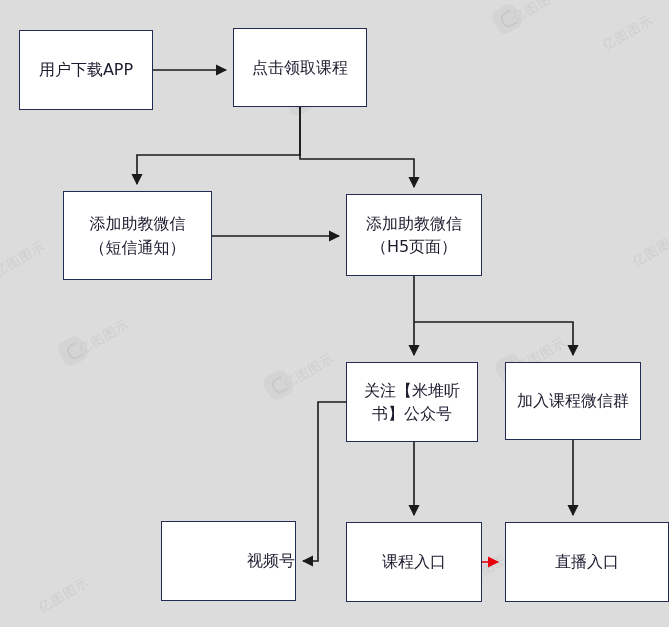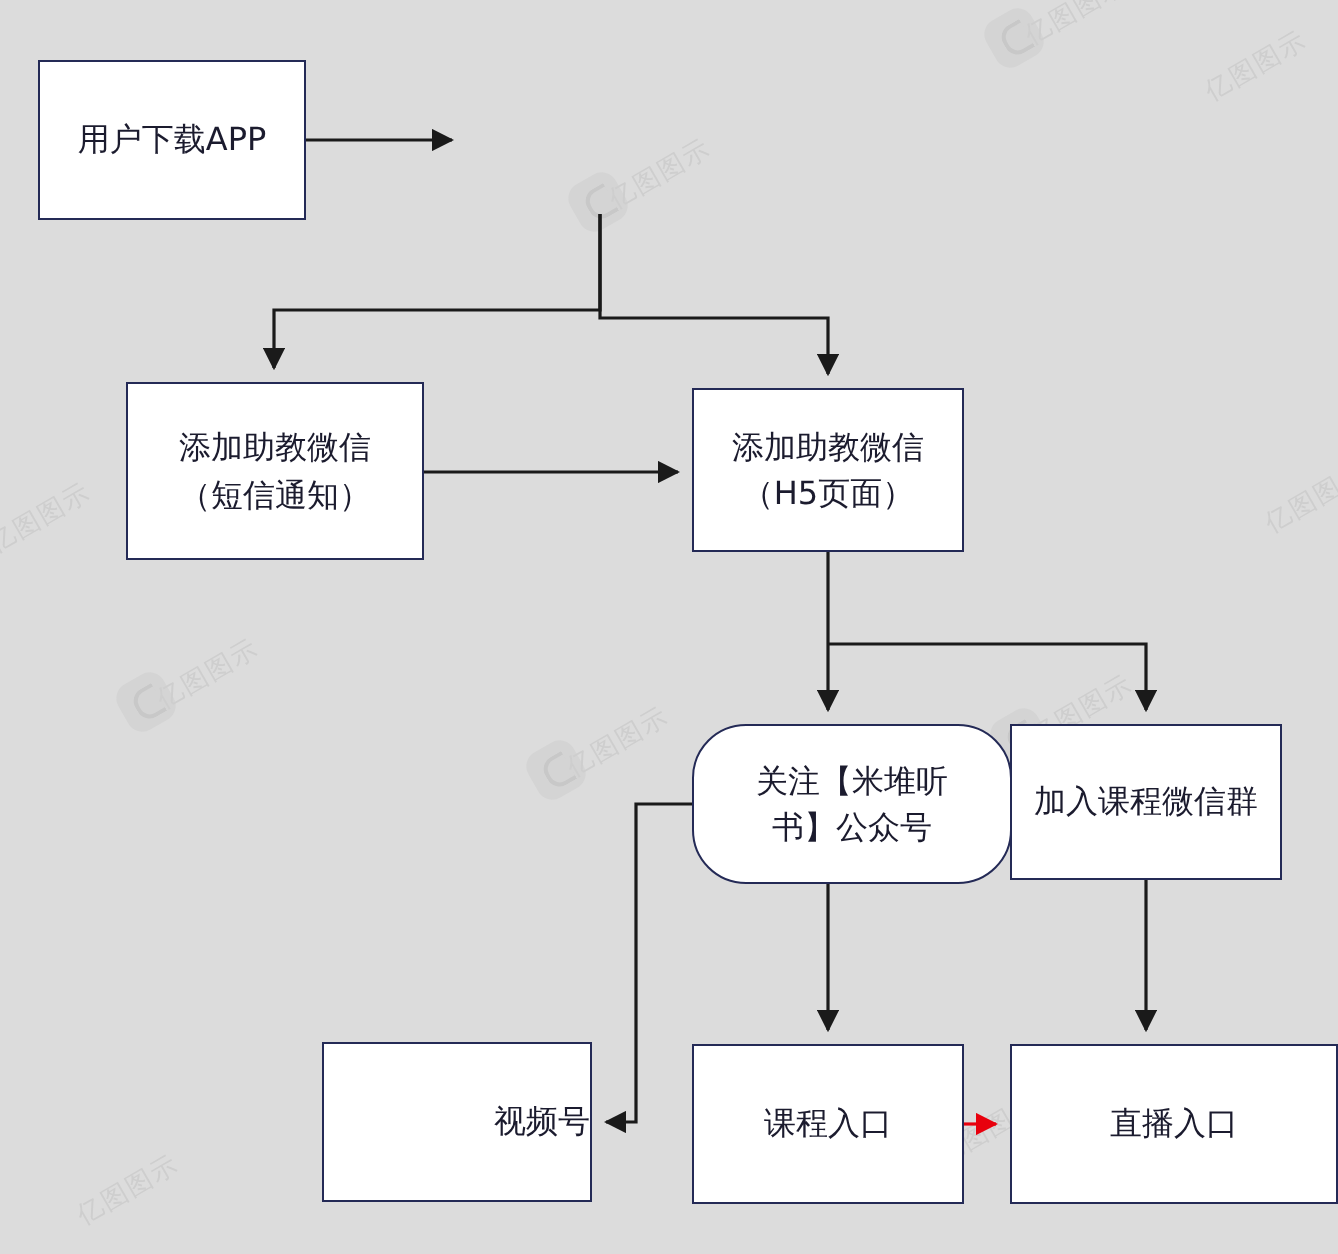--- a/index.html
+++ b/index.html
@@ -146,32 +146,35 @@
 
     <g fill="none" stroke="#e8000d" stroke-width="1.6">
       <path d="M 482 562 L 498 562" marker-end="url(#arrow-red)"></path>
     </g>
   </svg>
 
   <div class="node" style="left:19px;  top:30px;  width:134px; height:80px;">
     <span>用户下载APP</span>
   </div>
 
+  <div class="node" style="left:233px; top:28px;  width:134px; height:79px;">
+    <span>点击领取课程</span>
+  </div>
 
   <div class="node" style="left:63px;  top:191px; width:149px; height:89px;">
     <span>添加助教微信
 （短信通知）</span>
   </div>
 
   <div class="node" style="left:346px; top:194px; width:136px; height:82px;">
     <span>添加助教微信
 （H5页面）</span>
   </div>
 
-  <div class="node" style="left:346px; top:362px; width:160px; height:80px;border-radius:27px;">
+  <div class="node" style="left:346px; top:362px; width:132px; height:80px;">
     <span>关注【米堆听
 书】公众号</span>
   </div>
 
   <div class="node" style="left:505px; top:362px; width:136px; height:78px;">
     <span>加入课程微信群</span>
   </div>
 
   <div class="node" style="left:161px; top:521px; width:135px; height:80px;justify-content:flex-end;">
     <span>视频号</span>

